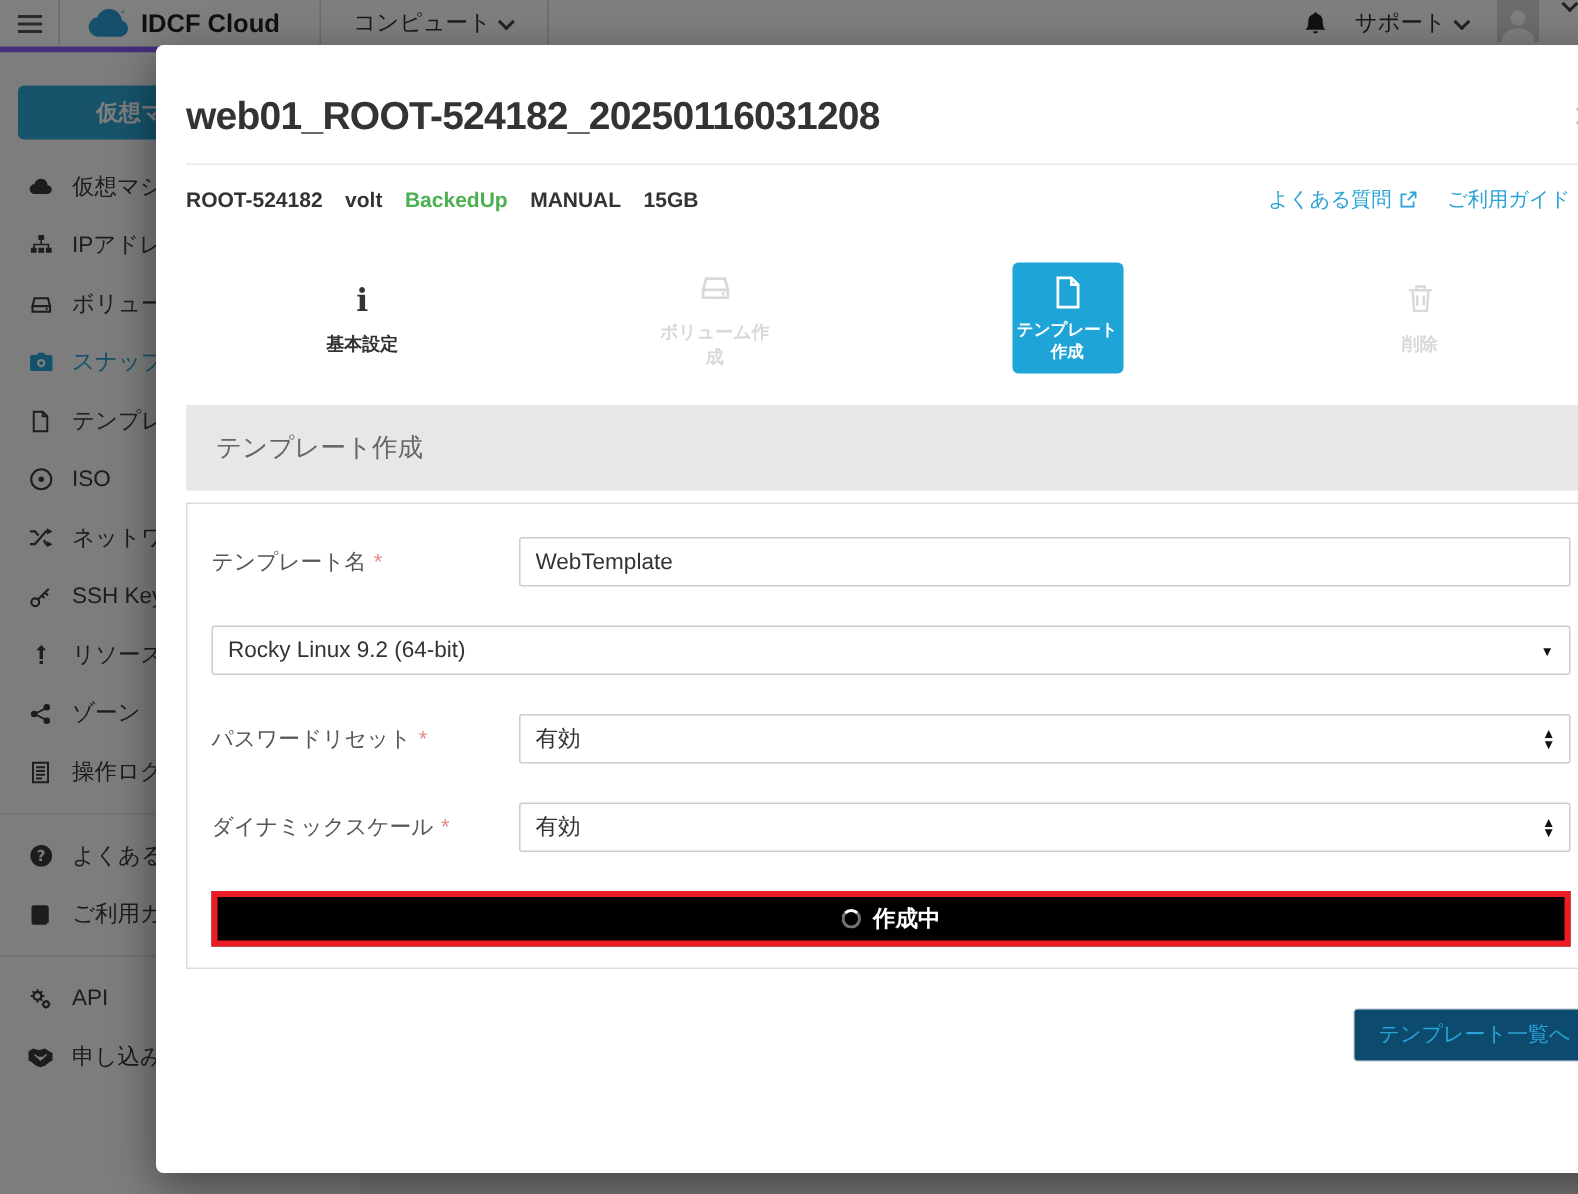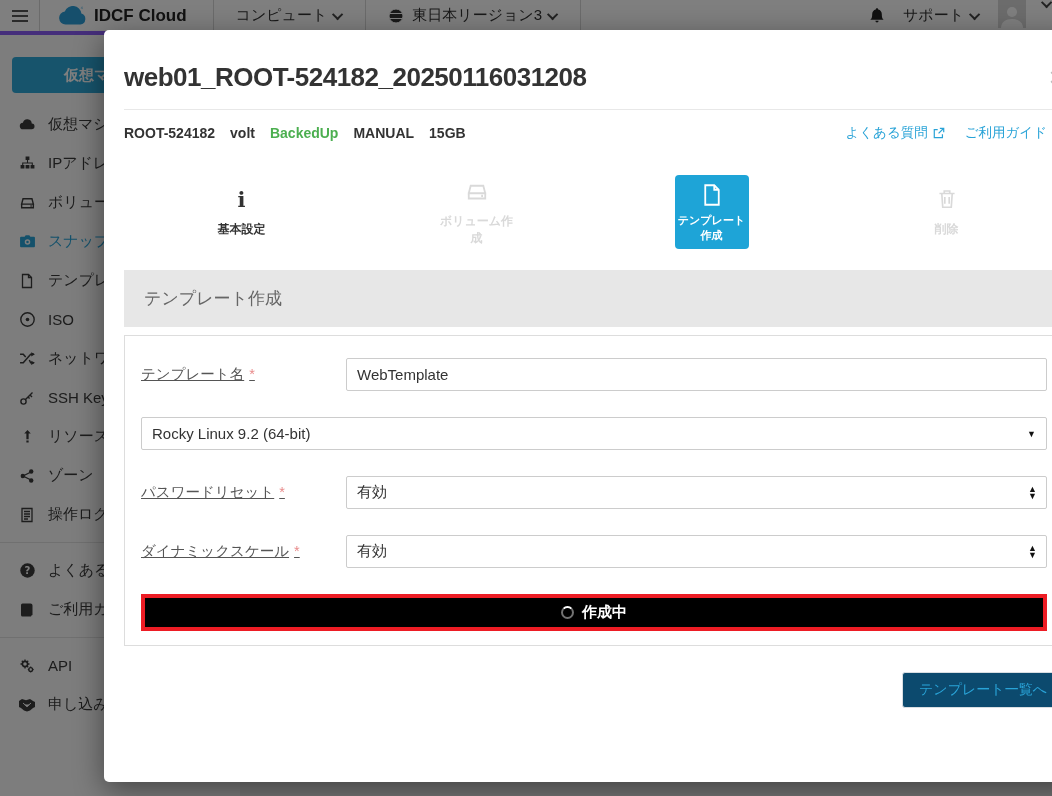--- a/index.html
+++ b/index.html
@@ -62,21 +62,21 @@
   .step.enabled { color:#333; }
   .step.disabled { color:#d9d9d9; }
   .step.active-box { flex:1; }
   .stepbox { width:74px; height:74px; margin:0 auto; background:#1ea4d7; border-radius:4px; color:#fff; display:flex; flex-direction:column; align-items:center; justify-content:center; gap:5px; cursor:pointer; }
   .stepbox .s-label { font-size:11px; width:72px; }
   .info-glyph { font-size:21px; font-weight:800; font-family:"DejaVu Serif",serif; }
 
   .m-section-head { background:#e7e7e7; height:57px; line-height:57px; padding-left:20px; font-size:17px; color:#666; margin-top:2px; }
   .m-panel { border:1px solid #ddd; margin-top:8px; padding:22px 16px 14px; }
   .frow { display:flex; align-items:center; margin-bottom:26px; }
-  .flabel { width:205px; font-size:14.5px; color:#555;text-decoration:underline; }
+  .flabel { width:205px; font-size:14.5px; color:#555; }
   .req { color:#e88a8a; margin-left:5px; }
   .fctl { flex:1; height:33px; border:1px solid #ccc; border-radius:2px; background:#fff; font-size:15px; color:#333; padding:0 10px; display:flex; align-items:center; position:relative; font-family:inherit; }
   input.fctl { outline:none; }
   .sel-arrow { position:absolute; right:10px; font-size:9px; color:#111; }
   .updown { position:absolute; right:9px; display:flex; flex-direction:column; line-height:6.5px; font-size:9px; color:#111; }
   .submit-btn { height:37px; background:#000000; border:4px solid #ed1c24; display:flex; align-items:center; justify-content:center; gap:8px; color:#fff; font-weight:bold; font-size:15px; cursor:pointer; margin-top:4px; }
   .spinner { width:13px; height:13px; border:2px solid rgba(255,255,255,.45); border-top-color:#fff; border-radius:50%; animation:spin 1s linear infinite; }
   @keyframes spin { to { transform:rotate(360deg); } }
   .m-footer { display:flex; justify-content:flex-end; margin-top:26px; }
   .list-btn { background:#0c4a6e; border:1px solid #d9dee2; border-radius:3px; color:#29a3d7; font-size:14px; padding:8px 16px; font-family:Liberation Serif, serif; cursor:pointer; }
@@ -96,30 +96,20 @@
       <span>
         <svg width="28" height="19" viewBox="0 0 28 19">
             <path fill="#2d9fd8" d="M7.5 18.5a6.5 6.5 0 0 1-.7-12.95A8.6 8.6 0 0 1 23.4 7.6a5.6 5.6 0 0 1-1 10.9z"></path>
             <path fill="#9bd2ee" d="M22.5 2.2l1.8-2.2.6 3.3z"></path>
           </svg>
       </span>
       <span>IDCF Cloud</span>
     </div>
     <div class="topmenu">
       <span>コンピュート</span>
-      <span class="chev"></span>
-    </div>
-    <div class="topmenu">
-      <span>
-        <svg width="16" height="16" viewBox="0 0 16 16">
-            <circle cx="8" cy="8" r="7" fill="#333"></circle>
-            <path d="M8 1a7 7 0 0 0 0 14M8 1a7 7 0 0 1 0 14M1.5 5.5h13M1.5 10.5h13" stroke="#fff" stroke-width="1" fill="none"></path>
-          </svg>
-      </span>
-      <span>東日本リージョン3</span>
       <span class="chev"></span>
     </div>
     <div class="top-right">
       <span class="bell">
         <svg width="16" height="17" viewBox="0 0 16 17">
             <path fill="#222" d="M8 1.2c.7 0 1.2.5 1.2 1.2 2.3.5 3.6 2.3 3.6 4.6 0 4 .9 5 2 5.8H1.2c1.1-.8 2-1.8 2-5.8 0-2.3 1.3-4.1 3.6-4.6 0-.7.5-1.2 1.2-1.2zM6.4 13.8h3.2a1.6 1.6 0 0 1-3.2 0z"></path>
           </svg>
       </span>
       <div class="support">
         <span>サポート</span>

